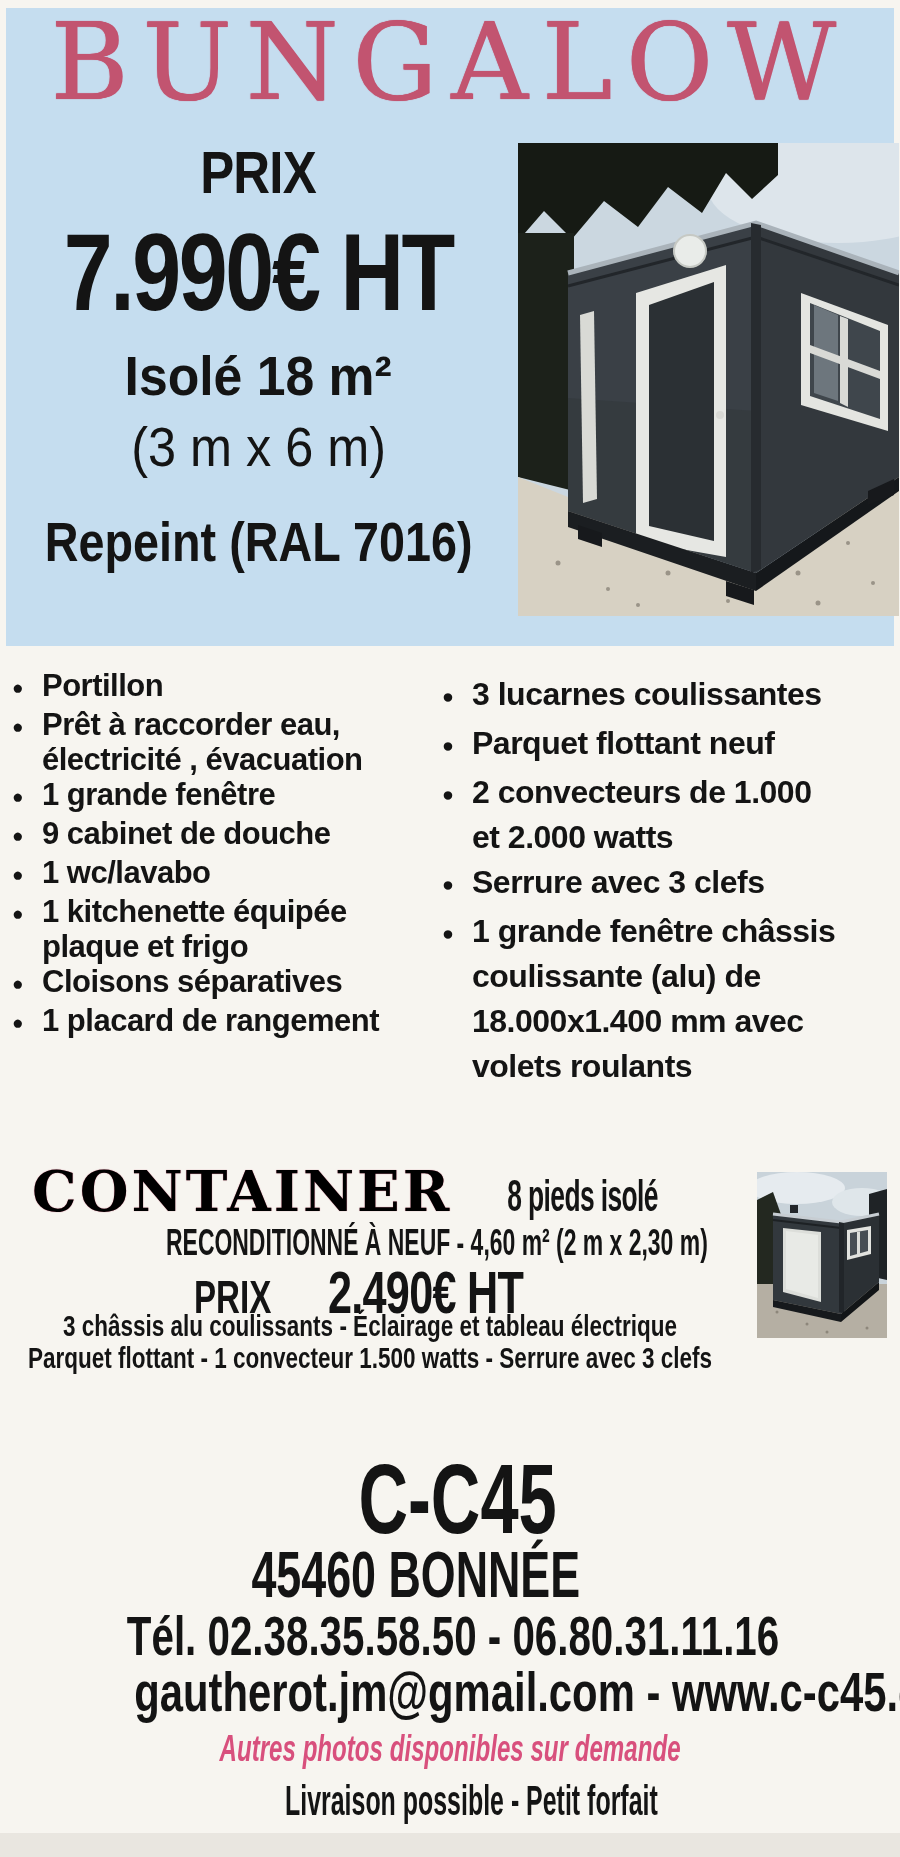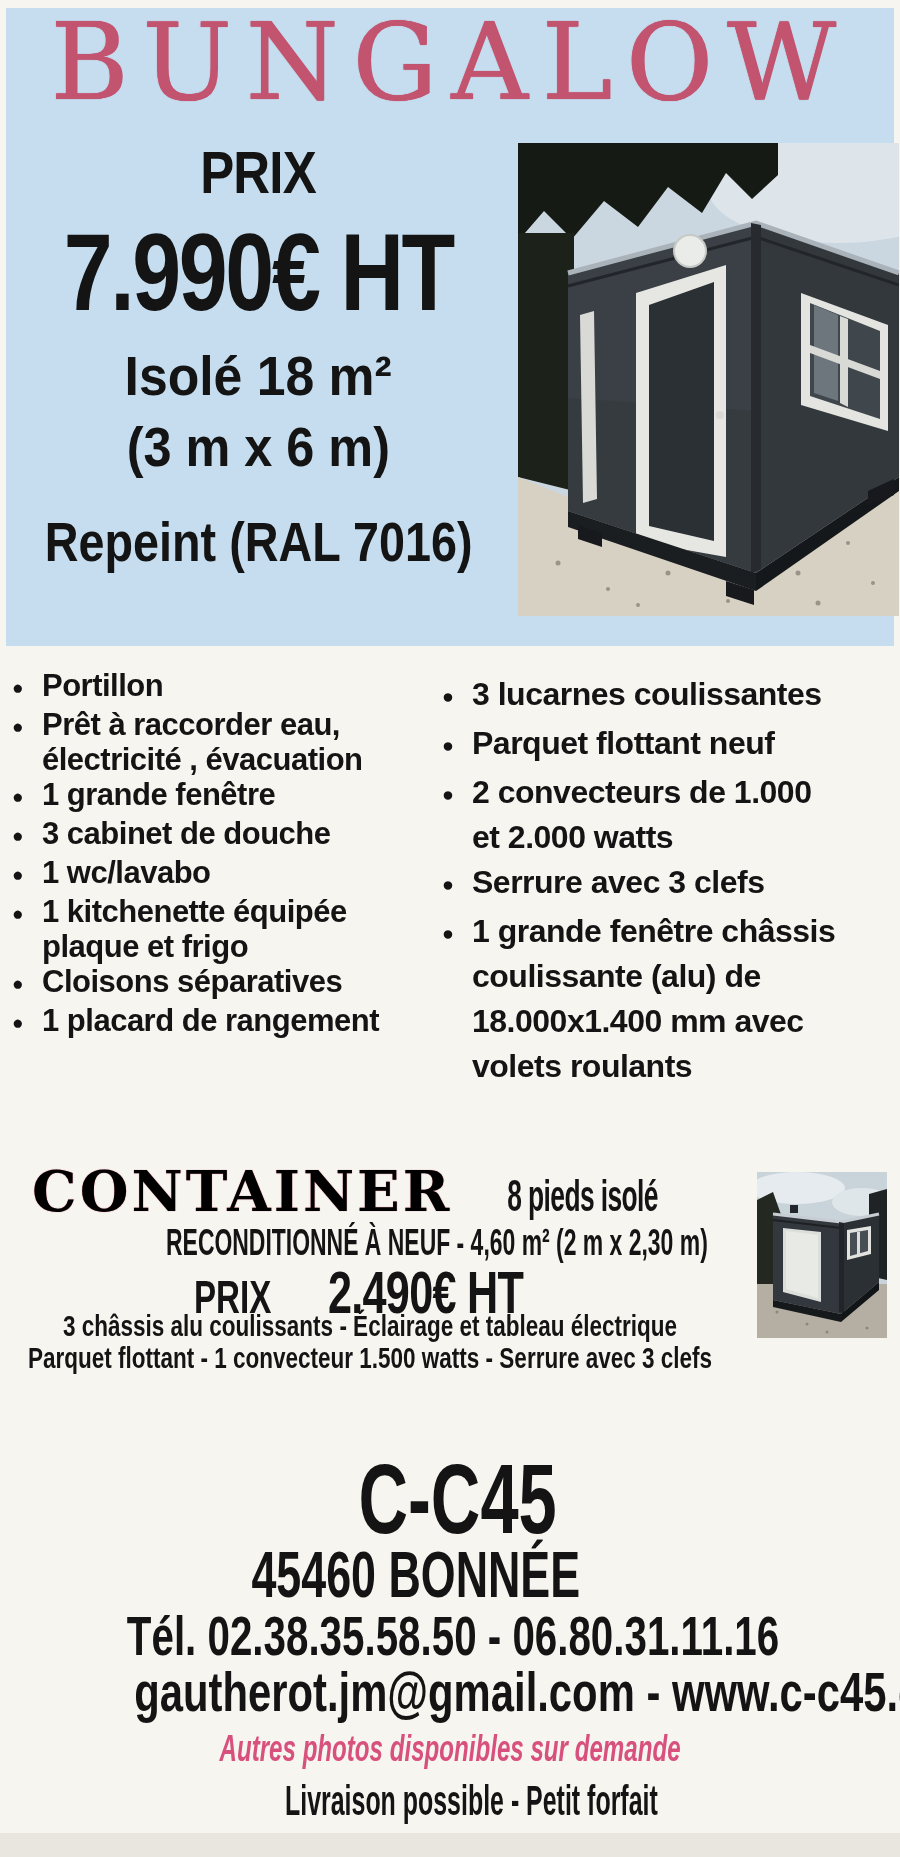--- a/index.html
+++ b/index.html
@@ -27,21 +27,21 @@
     font-size:106px; line-height:1.0;
     letter-spacing:14px;
     color:#c25470;
     text-shadow:0 0 1px #c25470, 1px 0 0 #c25470;
   }
   .price-block{ position:absolute; left:0; top:0; width:505px; text-align:center; }
   .cx{ display:inline-block; transform:scaleX(var(--sx,.8)); transform-origin:50% 50%; white-space:nowrap; line-height:1.05; }
   .price-label{ position:absolute; top:130px; left:0; width:505px; text-align:center; font-weight:bold; font-size:60px; letter-spacing:-1px; }
   .price-value{ position:absolute; top:200px; left:0; width:505px; text-align:center; font-weight:bold; font-size:110px; letter-spacing:-3px; }
   .spec-area{ position:absolute; top:336px; left:0; width:505px; text-align:center; font-weight:bold; font-size:55px; }
-  .spec-dim{ position:absolute; top:406px; left:0; width:505px; text-align:center; font-weight:bold; font-size:56px; }
+  .spec-dim{ position:absolute; top:406px; left:0; width:505px; text-align:center; font-weight:normal; font-size:56px; }
   .spec-paint{ position:absolute; top:502px; left:0; width:505px; text-align:center; font-weight:bold; font-size:55px; }
 
   .photo-main{ position:absolute; left:512px; top:135px; width:381px; height:473px; }
   .photo-main svg, .photo-small svg{ display:block; width:100%; height:100%; }
 
   
   .features{ position:absolute; top:668px; left:0; width:900px; }
   ul.feat{ list-style:none; }
   .feat-left{ position:absolute; left:12px; top:0; width:420px; font-size:31px; line-height:35px; }
   .feat-right{ position:absolute; left:442px; top:4px; width:452px; font-size:32px; line-height:45px; }
@@ -165,21 +165,21 @@
       <li>
           <span class="blt"></span>
           <span class="txt">Prêt à raccorder eau, électricité , évacuation</span>
         </li>
       <li>
           <span class="blt"></span>
           <span class="txt">1 grande fenêtre</span>
         </li>
       <li>
           <span class="blt"></span>
-          <span class="txt">3 cabinet de douche</span>
+          <span class="txt">9 cabinet de douche</span>
         </li>
       <li>
           <span class="blt"></span>
           <span class="txt">1 wc/lavabo</span>
         </li>
       <li>
           <span class="blt"></span>
           <span class="txt">1 kitchenette équipée plaque et frigo</span>
         </li>
       <li>

